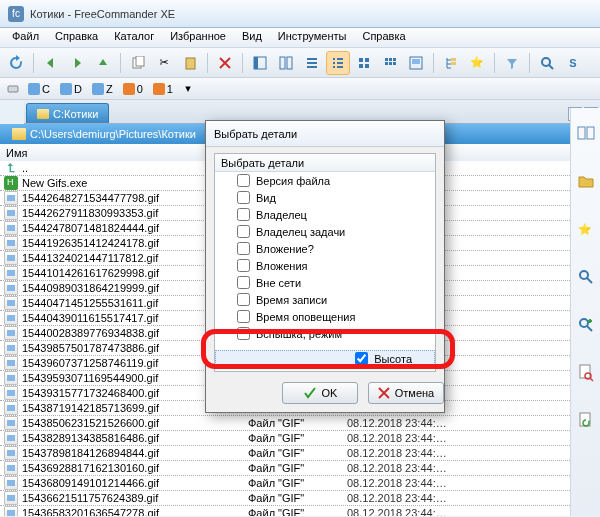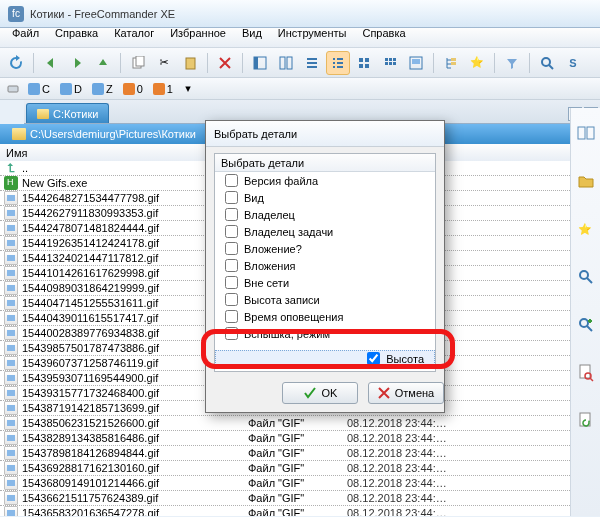--- a/index.html
+++ b/index.html
@@ -1,21 +1,21 @@
 <!DOCTYPE html>
 <html><head>
 <meta charset="utf-8">
 <style>
 * { box-sizing: border-box; margin: 0; padding: 0; font-family: Tahoma, sans-serif; font-size: 11px; }
 body { width: 600px; height: 517px; overflow: hidden; background: #e8f0f8; position: relative; }
 
 .titlebar { height: 28px; background: linear-gradient(#f9fcff,#d8e8f6); display: flex; align-items: center; padding: 0 8px; border-bottom: 1px solid #a0b8d0; }
 .titlebar .icon { width: 16px; height: 16px; margin-right: 6px; background: #5b8ab8; border-radius: 3px; display: flex; align-items: center; justify-content: center; color: #fff; font-size: 10px; }
 .titlebar .title { color: #333; }
-.menubar { height: 20px; background: linear-gradient(#fdfdfd,#e8eef5); display: flex; align-items: flex-end; padding: 6px 4px; border-bottom: 1px solid #cfd8e2; }
+.menubar { height: 20px; background: linear-gradient(#fdfdfd,#e8eef5); display: flex; align-items: flex-start; padding: 0 4px; border-bottom: 1px solid #cfd8e2; }
 .menubar span { padding: 2px 8px; cursor: default; }
 
 .toolbar1, .toolbar2 { height: 30px; background: linear-gradient(#f8fafd,#e2e9f0); border-bottom: 1px solid #c8d2dc; display: flex; align-items: center; padding: 0 4px; gap: 2px; }
 .tbtn { width: 24px; height: 24px; display: flex; align-items: center; justify-content: center; border-radius: 3px; cursor: pointer; }
 .tbtn.active { background: #ffdca8; border: 1px solid #e8b860; }
 .sep { width: 1px; height: 20px; background: #c0cad4; margin: 0 3px; }
 .toolbar2 { height: 22px; }
 .drive { display:flex; align-items:center; gap:2px; padding:0 4px; }
 .drive-letter { font-size: 11px; }
 .drive-ico { width:12px; height:12px; border-radius:2px; }
@@ -46,21 +46,21 @@
 .exe-ico::after { content:"H"; color:#fff; font-size:9px; position:absolute; left:3px; top:1px; }
 
 .sidebar { position:absolute; right:0; top:108px; width:30px; height:408px; background:linear-gradient(#f8fafd,#e8eef5); border-left:1px solid #cfd8e2; display:flex; flex-direction:column; align-items:center; padding-top:15px; gap:28px; }
 .sidebar .sico { width:20px; height:20px; display:flex; align-items:center; justify-content:center; }
 
 
 .dialog { position:absolute; left:205px; top:120px; width:240px; height:293px; background:#f0f0f0; border:1px solid #707070; box-shadow: 4px 4px 12px rgba(0,0,0,0.35); }
 .dialog .dtitle { height:26px; background:linear-gradient(#fdfdfe,#e8f0f8); border-bottom:1px solid #c8d0d8; display:flex; align-items:center; padding:0 8px; }
 .dialog .dbody { position:absolute; left:8px; top:32px; right:8px; bottom:40px; background:#fff; border:1px solid #b0b8c0; overflow:hidden; }
 .dhead { height:18px; background:linear-gradient(#fdfdfd,#eef2f7); border-bottom:1px solid #d0d8e0; padding:0 6px; display:flex; align-items:center; }
-.ditem { height:17px; display:flex; align-items:center; padding:0 10px; gap:6px; }
+.ditem { height:17px; display:flex; align-items:center; padding:0 22px; gap:6px; }
 .ditem input { width:13px; height:13px; }
 .ditem.checked { background:#e8f0fc; border:1px dotted #7aa7d8;justify-content:flex-end; }
 .dialog .dfoot { position:absolute; bottom:8px; left:0; right:0; display:flex; justify-content:flex-end; gap:10px; }
 .dbtn { width:76px; height:22px; background:linear-gradient(#fdfdfd,#e0e6ec); border:1px solid #9aa7b4; border-radius:3px; display:flex; align-items:center; justify-content:center; gap:5px; cursor:pointer; }
 
 .highlight-box { position:absolute; left:201px; top:329px; width:254px; height:40px; border:5px solid #f01818; border-radius:14px; pointer-events:none; }
 .dotline { border-bottom: 1px dotted #b0b0b0; }
 </style>
 </head>
 <body>
@@ -508,21 +508,21 @@
         <div class="ditem">
           <input type="checkbox" style="">
           <span>Вложения</span>
         </div>
         <div class="ditem">
           <input type="checkbox" style="">
           <span>Вне сети</span>
         </div>
         <div class="ditem">
           <input type="checkbox" style="">
-          <span>Высота записи</span>
+          <span>Время записи</span>
         </div>
         <div class="ditem">
           <input type="checkbox" style="">
           <span>Время оповещения</span>
         </div>
         <div class="ditem">
           <input type="checkbox" style="">
           <span>Вспышка, режим</span>
         </div>
         <div style="height: 8px;"></div>

